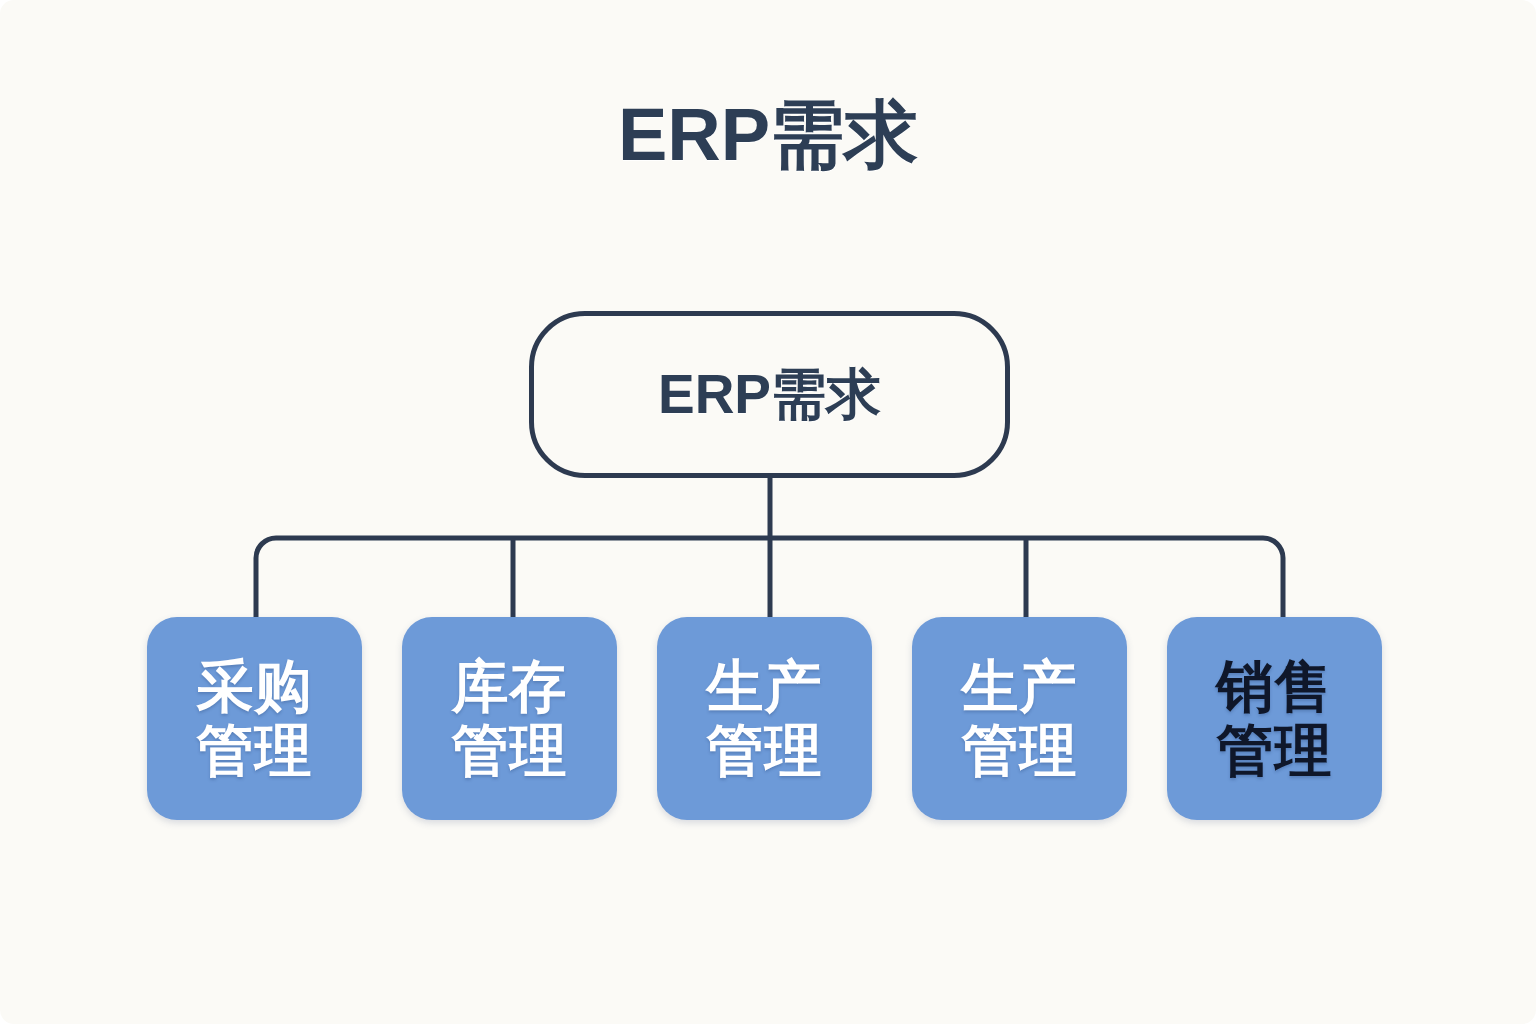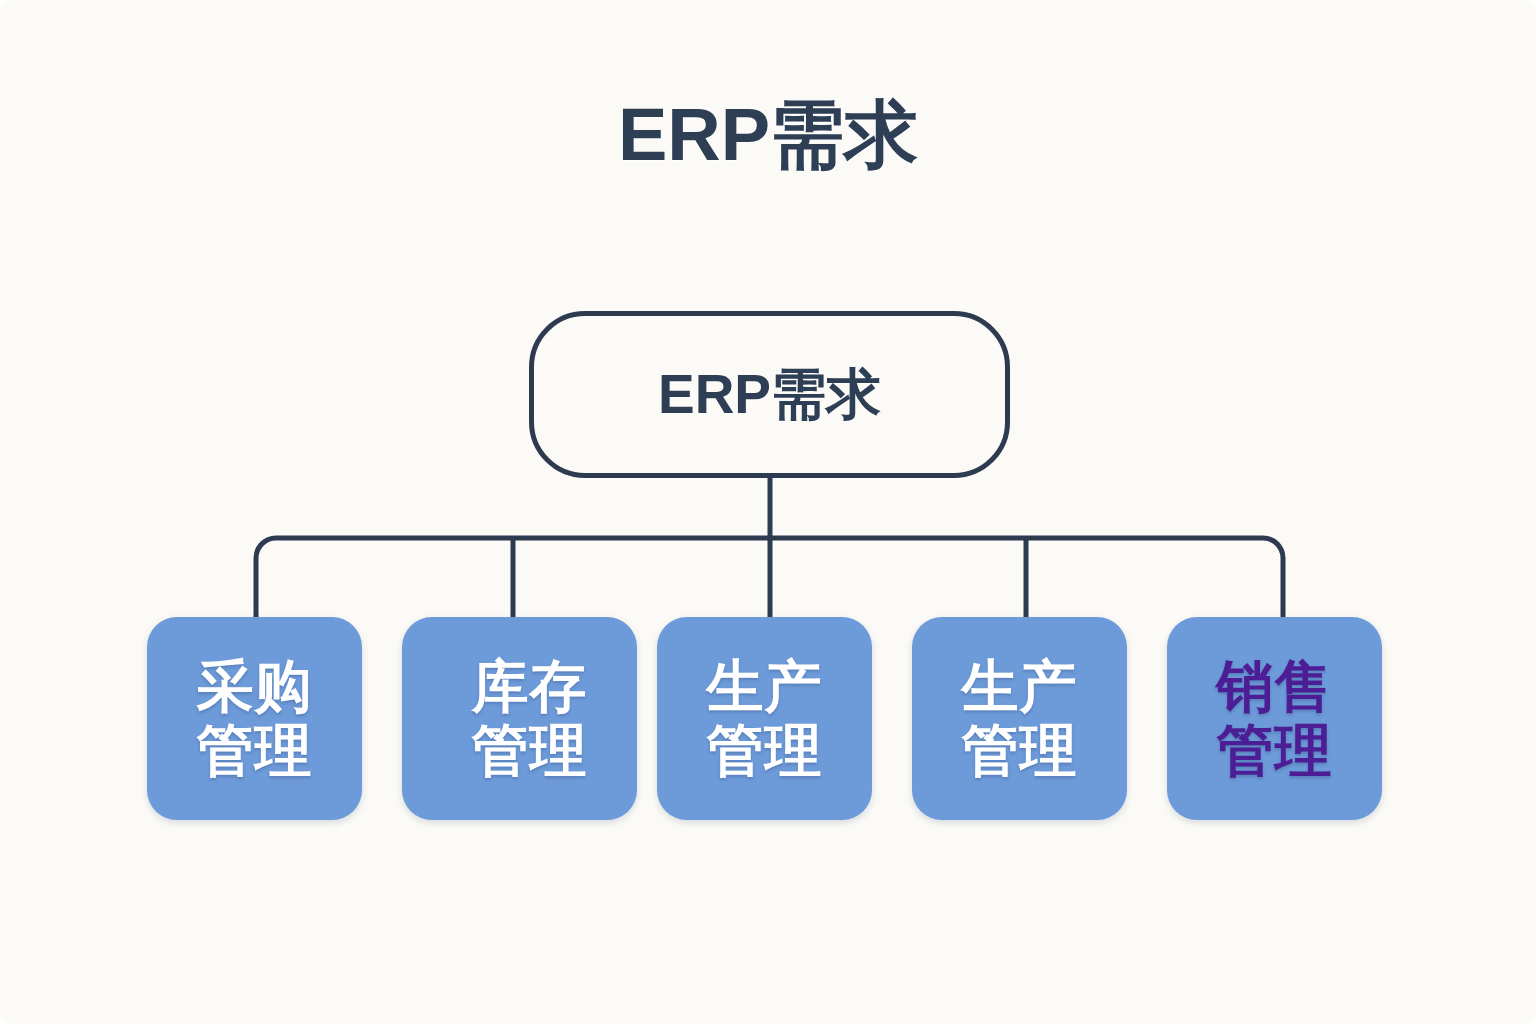--- a/index.html
+++ b/index.html
@@ -130,33 +130,33 @@
 
   <div id="root-node" style="border-color: rgb(45, 58, 80);">
     <span class="node-label">ERP需求</span>
   </div>
 
   <div class="child-node" data-idx="0" style="background: rgb(109, 154, 216);">
     <span class="child-label" style="color: rgb(255, 255, 255);">采购
 管理</span>
   </div>
 
-  <div class="child-node" data-idx="1" style="background: rgb(109, 154, 216); padding-left: 20px;">
+  <div class="child-node" data-idx="1" style="background: rgb(109, 154, 216);">
     <span class="child-label" style="color: rgb(255, 255, 255);">库存
 管理</span>
   </div>
 
   <div class="child-node" data-idx="2" style="background: rgb(109, 154, 216);">
     <span class="child-label" style="color: rgb(255, 255, 255);">生产
 管理</span>
   </div>
 
   <div class="child-node" data-idx="3" style="background: rgb(109, 154, 216);">
     <span class="child-label" style="color: rgb(255, 255, 255);">生产
 管理</span>
   </div>
 
   <div class="child-node" data-idx="4" style="background: rgb(109, 154, 216);">
-    <span class="child-label" style="color: #4c1d95;">销售
+    <span class="child-label" style="color: #0f172a;">销售
 管理</span>
   </div>
 
 </div>
 
 </body></html>

